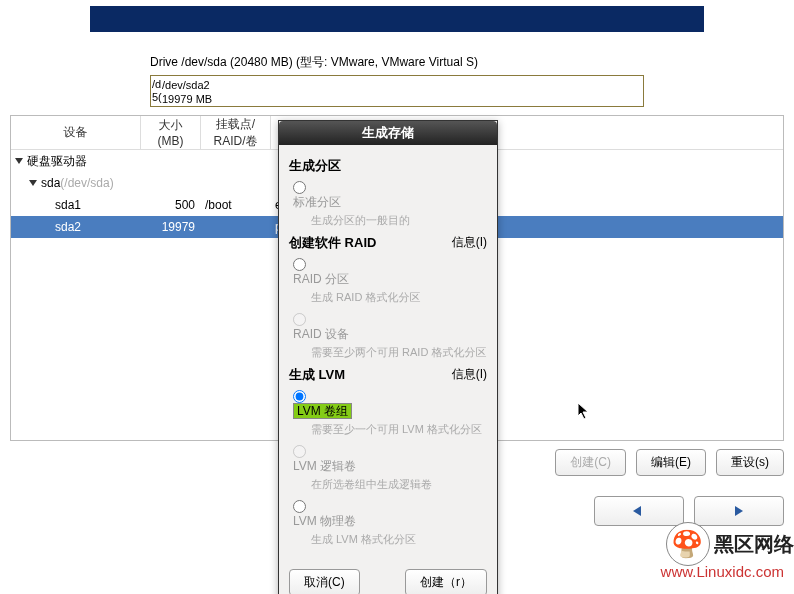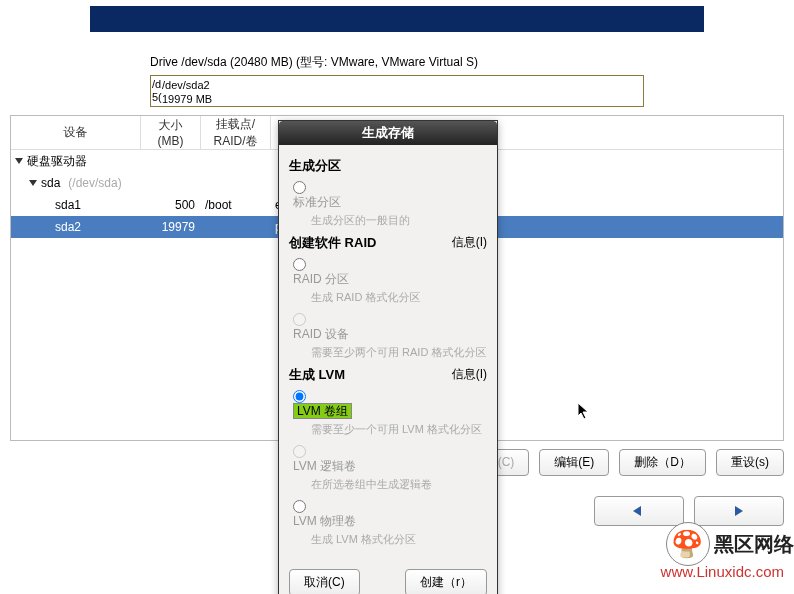--- a/index.html
+++ b/index.html
@@ -81,42 +81,41 @@
     <div class="tbl-row">
       <div class="cell-device">
         <span class="tri tri-down"></span>
         <span>硬盘驱动器</span>
       </div>
     </div>
     <div class="tbl-row">
       <div class="cell-device" style="padding-left:14px">
         <span class="tri tri-down"></span>
         <span>sda</span>
-        <span class="dim" style="margin-left:8px">(/dev/sda)</span>
+        <span class="dim" style="margin-left:0">(/dev/sda)</span>
       </div>
     </div>
     <div class="tbl-row">
       <div class="cell-device" style="padding-left:44px">sda1</div>
       <div class="cell-size">500</div>
       <div class="cell-mount">/boot</div>
       <div class="cell-rest">ex</div>
     </div>
     <div class="tbl-row selected">
       <div class="cell-device" style="padding-left:44px">sda2</div>
       <div class="cell-size">19979</div>
       <div class="cell-mount"></div>
       <div class="cell-rest">ph</div>
     </div>
   </div>
 </div>
 
 <div class="buttons-row">
   <button class="btn disabled">创建(C)</button>
   <button class="btn">编辑(E)</button>
-  <button class="btn">删除（D）</button>
   <button class="btn">重设(s)</button>
 </div>
 
 <div class="nav-row">
   <div class="nav-btn">
     <svg width="20" height="14">
         <path d="M12 2 L4 7 L12 12 Z" fill="#2a5aa0"></path>
       </svg>
   </div>
   <div class="nav-btn">

